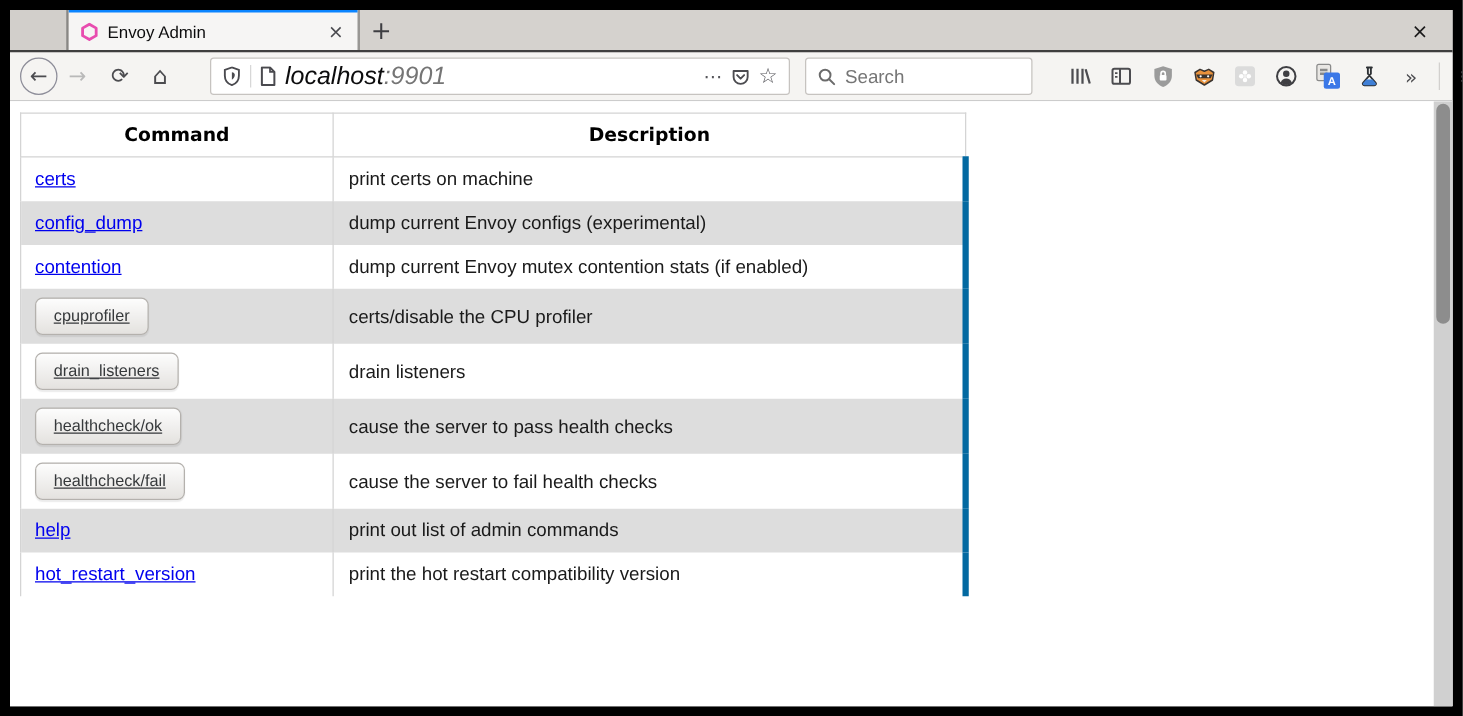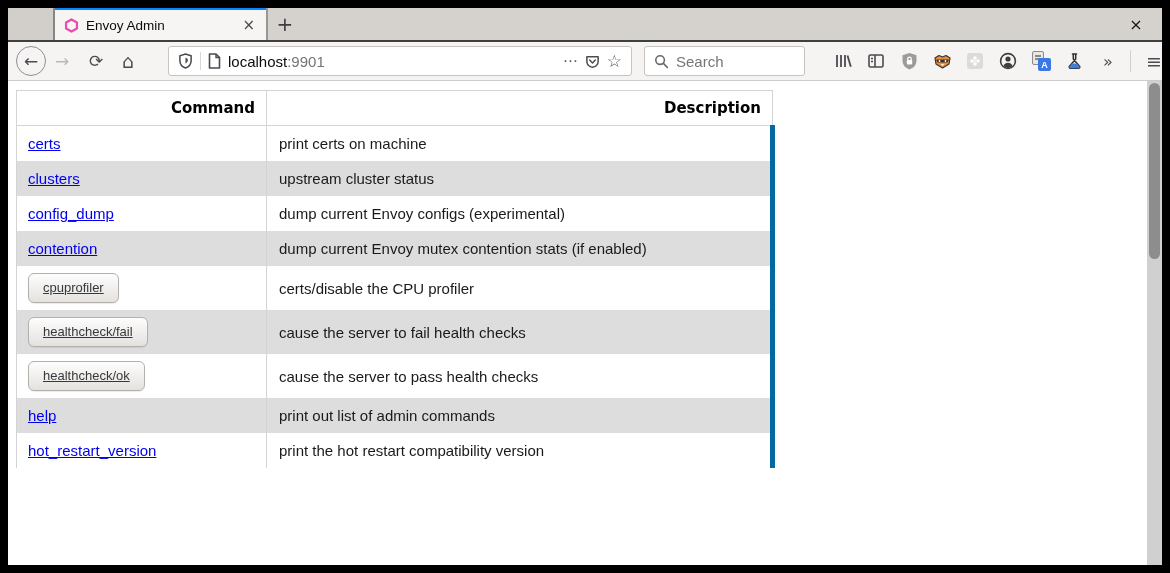--- a/index.html
+++ b/index.html
@@ -8,21 +8,21 @@
          font-family:"Liberation Sans", sans-serif; }
   .glyph { font-family:"DejaVu Sans", sans-serif; }
 
   .window { position:absolute; left:8px; top:8px; width:1154px; height:557px;
             display:flex; flex-direction:column; background:#fff; }
 
   
   .tabbar { height:34px; background:#d5d2ce; border-bottom:2px solid #3f3f3f;
             display:flex; align-items:stretch; flex:none; }
   .titlebar-spacer { width:47px; background:#d2cfcb; border-right:2px solid rgba(0,0,0,.35); }
-  .tab { width:211px; background:#f6f5f4; border-top:2px solid #0a84ff;
+  .tab { width:231px; background:#f6f5f4; border-top:2px solid #0a84ff;
          display:flex; align-items:center; padding:0 9px; gap:7px;
          box-shadow:2px 0 0 rgba(0,0,0,.28); cursor:default; }
   .tab-title { flex:1; font-size:13.5px; color:#0c0c0d; white-space:nowrap; overflow:hidden; }
   .tab-close { font-size:15px; color:#4a4a4f; padding:0 2px; }
   .newtab-btn { width:38px; display:flex; align-items:center; justify-content:center;
                 font-size:20px; color:#3e3e42; }
   .tabbar-fill { flex:1; }
   .window-close { width:52px; display:flex; align-items:center; justify-content:center;
                   font-size:16px; color:#1a1a1a; }
 
@@ -31,25 +31,25 @@
              display:flex; align-items:center; padding:0 8px; flex:none; }
   .nav-btn { width:28px; height:28px; display:flex; align-items:center; justify-content:center;
              font-size:17px; color:#4c4c50; flex:none; }
   .back-btn { width:30px; height:30px; border:1px solid #8d8d99; border-radius:50%;
               background:#f5f4f2; font-size:17px; margin-right:2px; }
   .disabled { color:#b9b9b9; }
   .urlbar { margin-left:26px; width:464px; height:30px; background:#fff;
             border:1px solid #c6c3c0; border-radius:3px; display:flex; align-items:center;
             padding:0 9px; gap:7px; flex:none; }
   .urlbar-sep { width:1px; height:18px; background:#d7d7d7; }
-  .url-text { flex:1; font-size:15px; white-space:nowrap; overflow:hidden; }
+  .url-text { flex:1; font-size:20px; white-space:nowrap; overflow:hidden;font-style:italic; }
   .url-host { color:#0c0c0d; }
   .url-port { color:#757575; }
   .urlbar-action { color:#55555a; font-size:15px; display:flex; align-items:center; }
-  .searchbar { margin-left:12px; width:161px; height:30px; background:#fff;
+  .searchbar { margin-left:12px; width:182px; height:30px; background:#fff;
                border:1px solid #c6c3c0; border-radius:3px; display:flex; align-items:center;
                padding:0 9px; gap:7px; flex:none; }
   .searchbar input { border:none; outline:none; width:100%; font-size:15px;
                      font-family:"Liberation Sans",sans-serif; color:#0c0c0d; background:transparent; }
   .searchbar input::placeholder { color:#757575; opacity:1; }
   .icon-strip { margin-left:28px; display:flex; align-items:center; gap:13px; flex:none; }
   .strip-icon { width:20px; height:20px; display:flex; align-items:center; justify-content:center;
                 color:#4c4c50; }
   .strip-sep { width:1px; height:22px; background:#d2d0ce; }
   .overflow-glyph { font-size:16px; color:#4c4c50; letter-spacing:-2px; }
@@ -66,21 +66,21 @@
   .content { flex:1; background:#fff; position:relative; overflow:hidden; }
   .page-scrollbar { position:absolute; right:0; top:0; bottom:0; width:15px;
                     background:#d0d0d0; }
   .page-scrollbar .thumb { position:absolute; left:2px; top:2px; width:11px; height:176px;
                            background:#8d8d8d; border-radius:6px; }
 
   table.admin { border-collapse:collapse; margin:9px 0 0 8px; width:759px;
                 table-layout:fixed; }
   table.admin col.c1 { width:250px; }
   table.admin th { font-family:"DejaVu Sans", sans-serif; font-weight:bold; font-size:15px;
-                   color:#000; text-align:right; padding:8px 11px;
+                   color:#000; text-align:center; padding:8px 11px;
                    border:1px solid #d4d4d4; }
   table.admin td { font-size:15px; color:#1a1a1a; padding:7px 11px; vertical-align:middle; }
   table.admin td.cmd { border-left:1px solid #d4d4d4; border-right:1px solid #d4d4d4; }
   table.admin td.desc { border-right:5px solid #0369a1; padding-left:12px; }
   table.admin tbody tr:nth-child(even) { background:#dddddd; }
   a.cmd-link { color:#0000ee; text-decoration:underline; font-size:15px; line-height:21px; }
   button.cmd-button { font-family:"Liberation Sans",sans-serif; font-size:13px; color:#36393b;
                       line-height:16px; padding:6px 14px; border:1px solid #b4b1ad;
                       border-radius:6px; background:linear-gradient(#fdfdfd,#e4e2df);
                       box-shadow:0 1px 1px rgba(0,0,0,.08); cursor:pointer;text-decoration:underline; }
@@ -225,42 +225,42 @@
           <th>Command</th>
           <th>Description</th>
         </tr>
       </thead>
       <tbody>
           <tr>
             <td class="cmd"><a href="#" class="cmd-link">certs</a></td>
             <td class="desc">print certs on machine</td>
           </tr>
           <tr>
-            <td class="cmd"><a href="#" class="cmd-link">clusters</a></td>
-            <td class="desc">upstream cluster status</td>
-          </tr>
-          <tr>
             <td class="cmd"><a href="#" class="cmd-link">config_dump</a></td>
             <td class="desc">dump current Envoy configs (experimental)</td>
           </tr>
           <tr>
             <td class="cmd"><a href="#" class="cmd-link">contention</a></td>
             <td class="desc">dump current Envoy mutex contention stats (if enabled)</td>
           </tr>
           <tr>
             <td class="cmd"><button class="cmd-button">cpuprofiler</button></td>
             <td class="desc">certs/disable the CPU profiler</td>
           </tr>
           <tr>
+            <td class="cmd"><button class="cmd-button">drain_listeners</button></td>
+            <td class="desc">drain listeners</td>
+          </tr>
+          <tr>
+            <td class="cmd"><button class="cmd-button">healthcheck/ok</button></td>
+            <td class="desc">cause the server to pass health checks</td>
+          </tr>
+          <tr>
             <td class="cmd"><button class="cmd-button">healthcheck/fail</button></td>
             <td class="desc">cause the server to fail health checks</td>
-          </tr>
-          <tr>
-            <td class="cmd"><button class="cmd-button">healthcheck/ok</button></td>
-            <td class="desc">cause the server to pass health checks</td>
           </tr>
           <tr>
             <td class="cmd"><a href="#" class="cmd-link">help</a></td>
             <td class="desc">print out list of admin commands</td>
           </tr>
           <tr>
             <td class="cmd"><a href="#" class="cmd-link">hot_restart_version</a></td>
             <td class="desc">print the hot restart compatibility version</td>
           </tr>
         </tbody>

